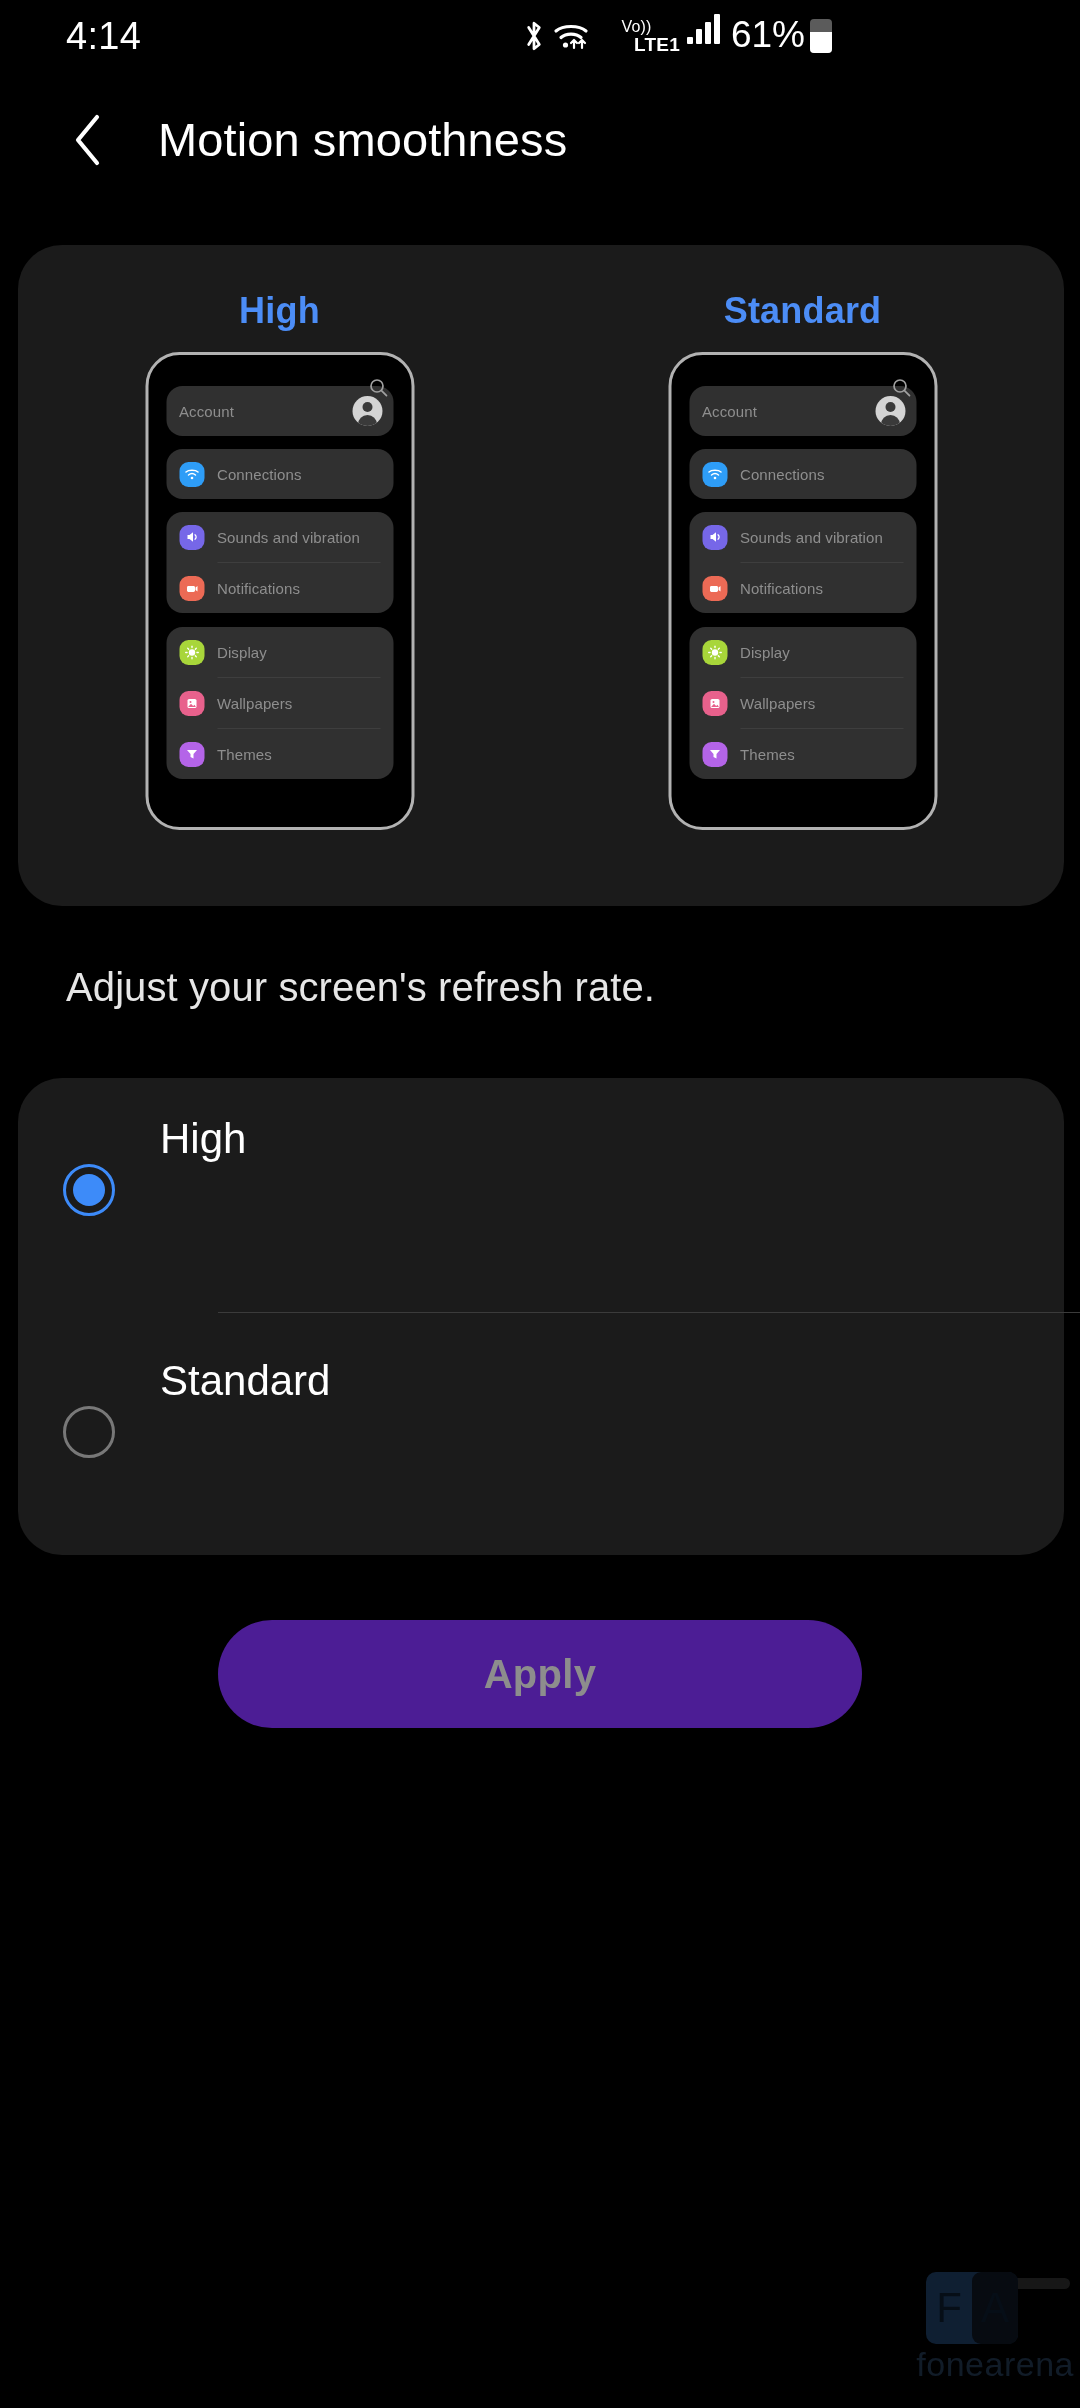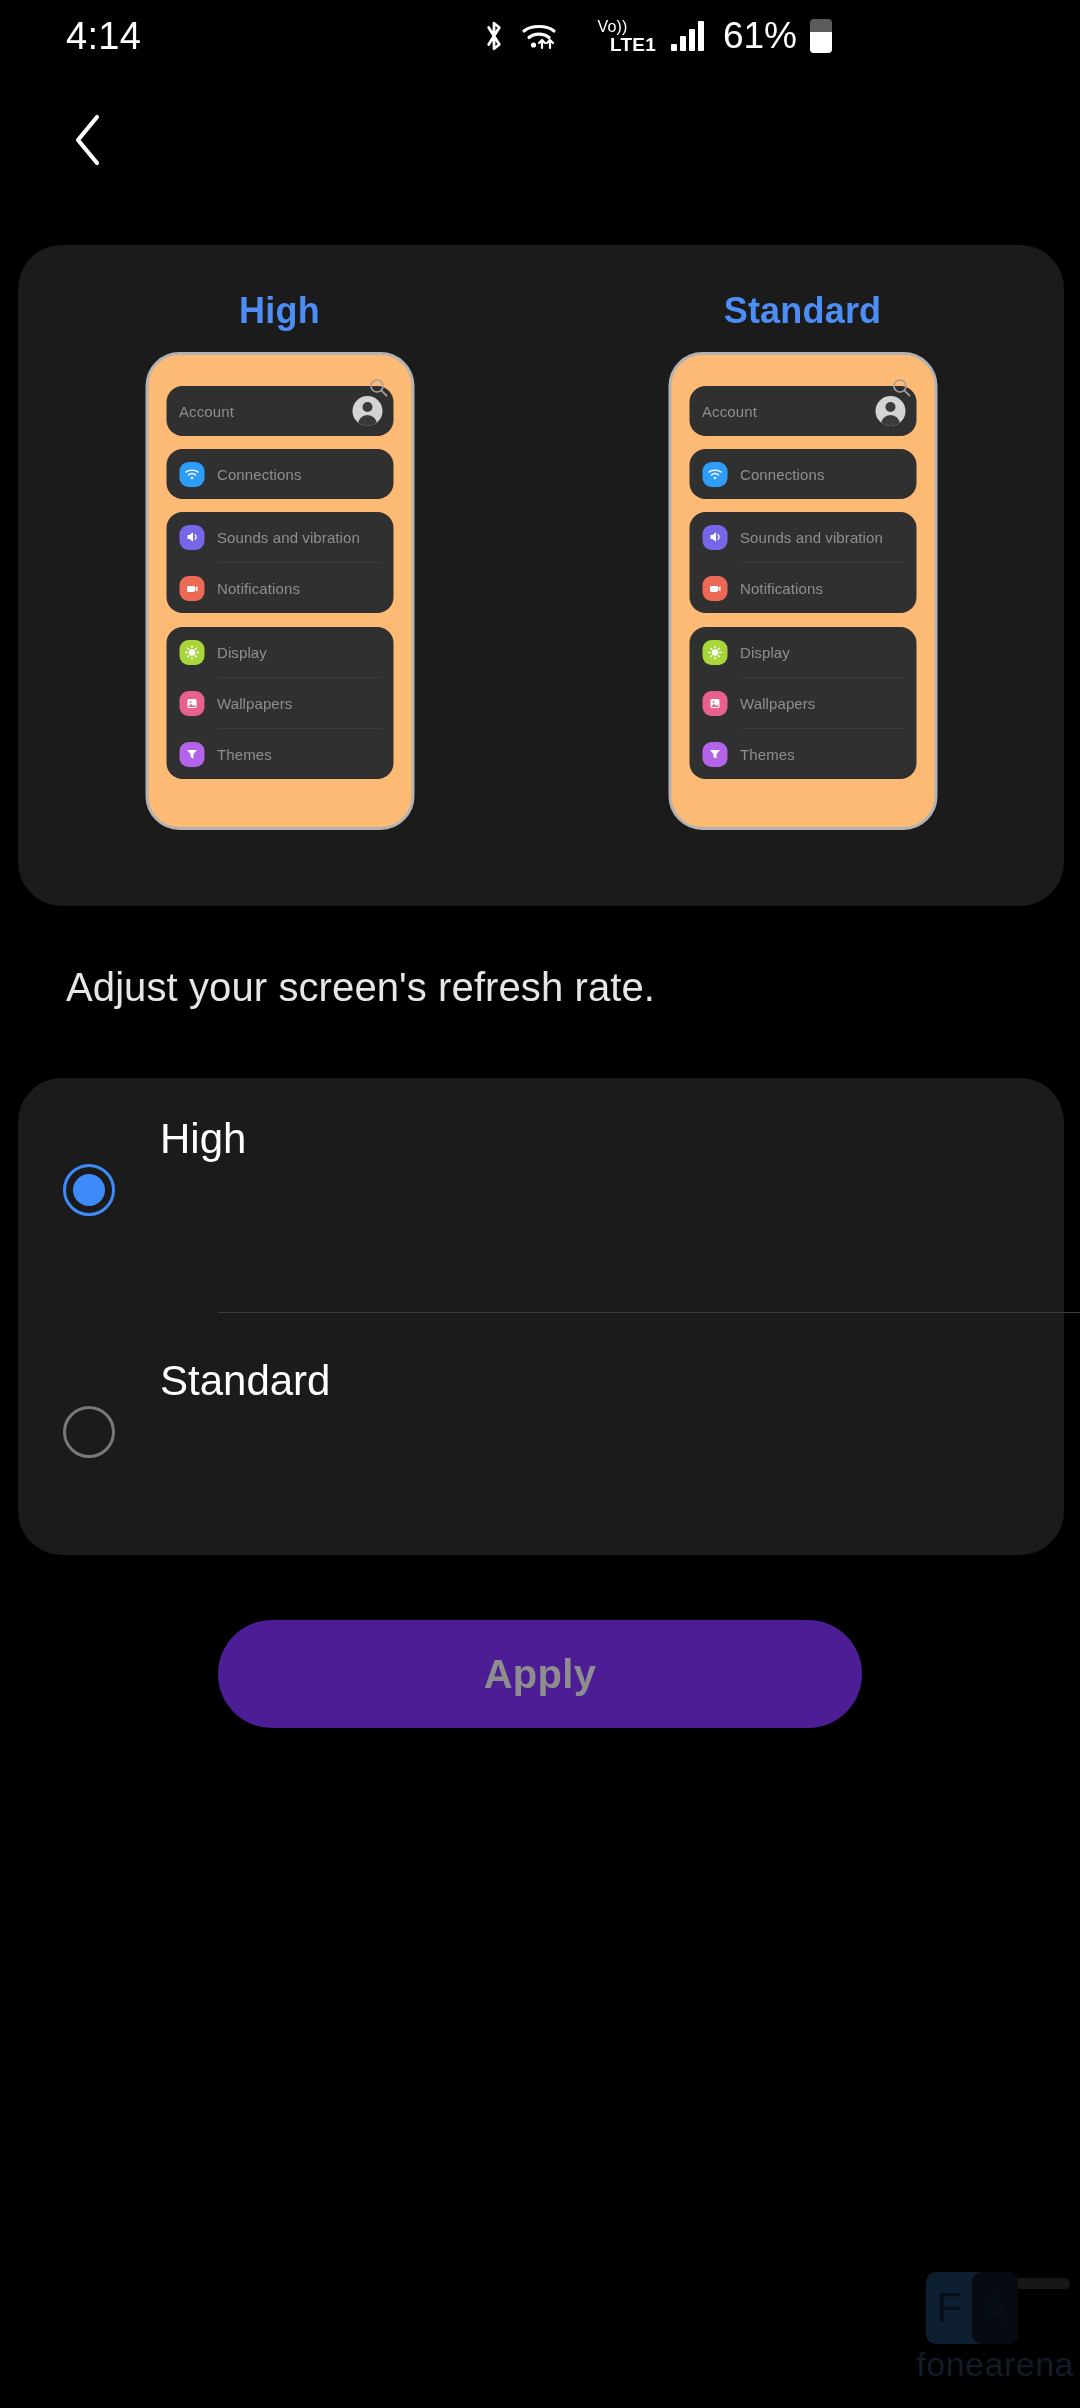--- a/index.html
+++ b/index.html
@@ -17,21 +17,21 @@
     width: 866px; height: 72px;
     display: flex; align-items: center;
     justify-content: space-between;
     padding: 0 34px 0 66px;
   }
   #status-clock {
     color: #ffffff; font-size: 38px; letter-spacing: 0.3px;
     font-weight: 400; line-height: 1;
   }
   #status-icons {
-    display: flex; align-items: center; gap: 13px; height: 44px;
+    display: flex; gap: 5px; height: 44px;
   }
   .ico { display: inline-flex; align-items: center; justify-content: center; }
   #status-battery-pct {
     color: #ffffff; font-size: 37px; font-weight: 400; margin-left: 6px;
   }
   #volte-block {
     display: flex; flex-direction: column; align-items: center;
     justify-content: center; line-height: 1; margin-left: -2px;
   }
   #volte-block .vo { font-size: 16px; color: #fff; letter-spacing:.2px; }
@@ -87,21 +87,21 @@
   .preview-col.right { left: 50%; }
   .preview-label {
     position:absolute; top: 45px; left:0; width:100%;
     text-align: center; font-size: 36px; font-weight: 700;
     color: #4c8df6; letter-spacing: .2px;
   }
   .phone-frame {
     position: absolute; top: 107px; left: 50%; transform: translateX(-50%);
     width: 269px; height: 478px;
     border: 3px solid #b2b2b2; border-radius: 34px;
-    background: #fdba74; overflow: hidden;
+    background: #000000; overflow: hidden;
   }
   .pf-inner { position: relative; width: 100%; height: 100%; padding: 0 18px; }
   .pf-search {
     position: absolute; right: 22px; top: 22px;
     width: 22px; height: 22px;
   }
   .pf-group {
     background: #303030; border-radius: 16px;
     margin-left: 0; margin-right: 0;
   }
@@ -266,20 +266,21 @@
     </span>
   </div>
 </div>
 
 <div id="app-bar">
   <div id="back-button">
     <svg width="42" height="58" viewBox="0 0 42 58">
       <path d="M29 6 L10 29 L29 52" fill="none" stroke="#ffffff" stroke-width="4.2" stroke-linecap="round" stroke-linejoin="round"></path>
     </svg>
   </div>
+  <div id="page-title">Motion smoothness</div>
 </div>
 
 <div id="preview-card">
 
   <div class="preview-col left">
     <div class="preview-label">High</div>
     <div class="phone-frame">
       <div class="pf-inner">
         <span class="pf-search">
           <svg width="22" height="22" viewBox="0 0 22 22">

